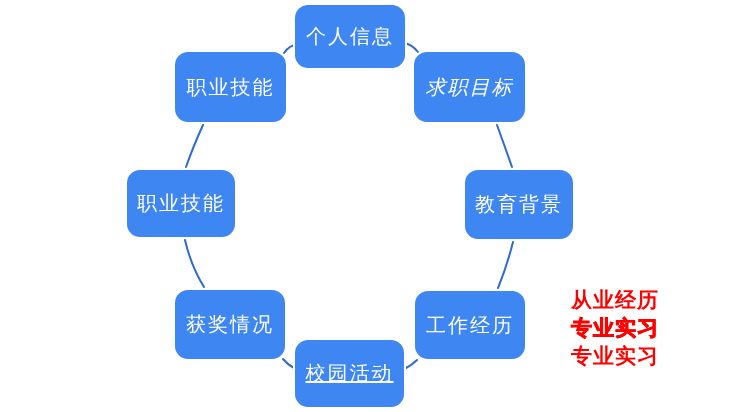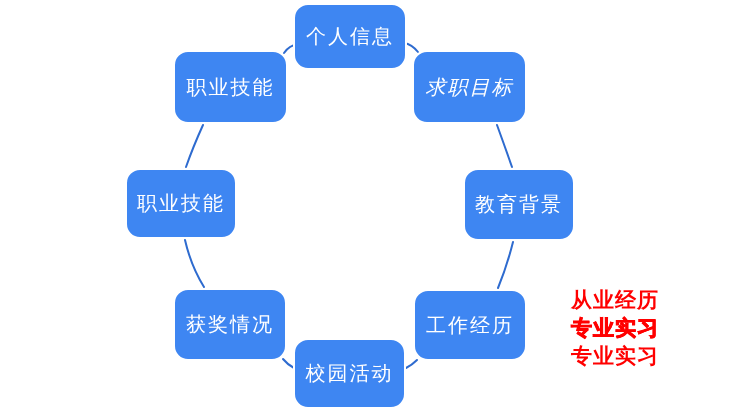--- a/index.html
+++ b/index.html
@@ -77,21 +77,21 @@
     <path d="M 417,360 Q 412,365 406,368"></path>
   </svg>
 
   <div class="node" style="left:293px; top:3px;   width:114px; height:67px;">个人信息</div>
   <div class="node" style="left:173px; top:50px;  width:115px; height:74px;">职业技能</div>
   <div class="node" style="left:412px; top:50px;  width:115px; height:74px;font-style:italic;">求职目标</div>
   <div class="node" style="left:125px; top:168px; width:112px; height:71px;">职业技能</div>
   <div class="node" style="left:463px; top:168px; width:112px; height:73px;">教育背景</div>
   <div class="node" style="left:173px; top:288px; width:114px; height:73px;">获奖情况</div>
   <div class="node" style="left:413px; top:289px; width:114px; height:72px;">工作经历</div>
-  <div class="node" style="left:293px; top:338px; width:113px; height:71px;">校园活动</div>
+  <div class="node" style="left:293px; top:338px; width:113px; height:71px;text-decoration:underline;">校园活动</div>
 
   <div class="annotation">
     <div class="ann-line">从业经历</div>
     <div class="ann-line">专业实习</div>
     <div class="ann-line">专业实习</div>
   </div>
 
 </div>
 
 </body></html>

